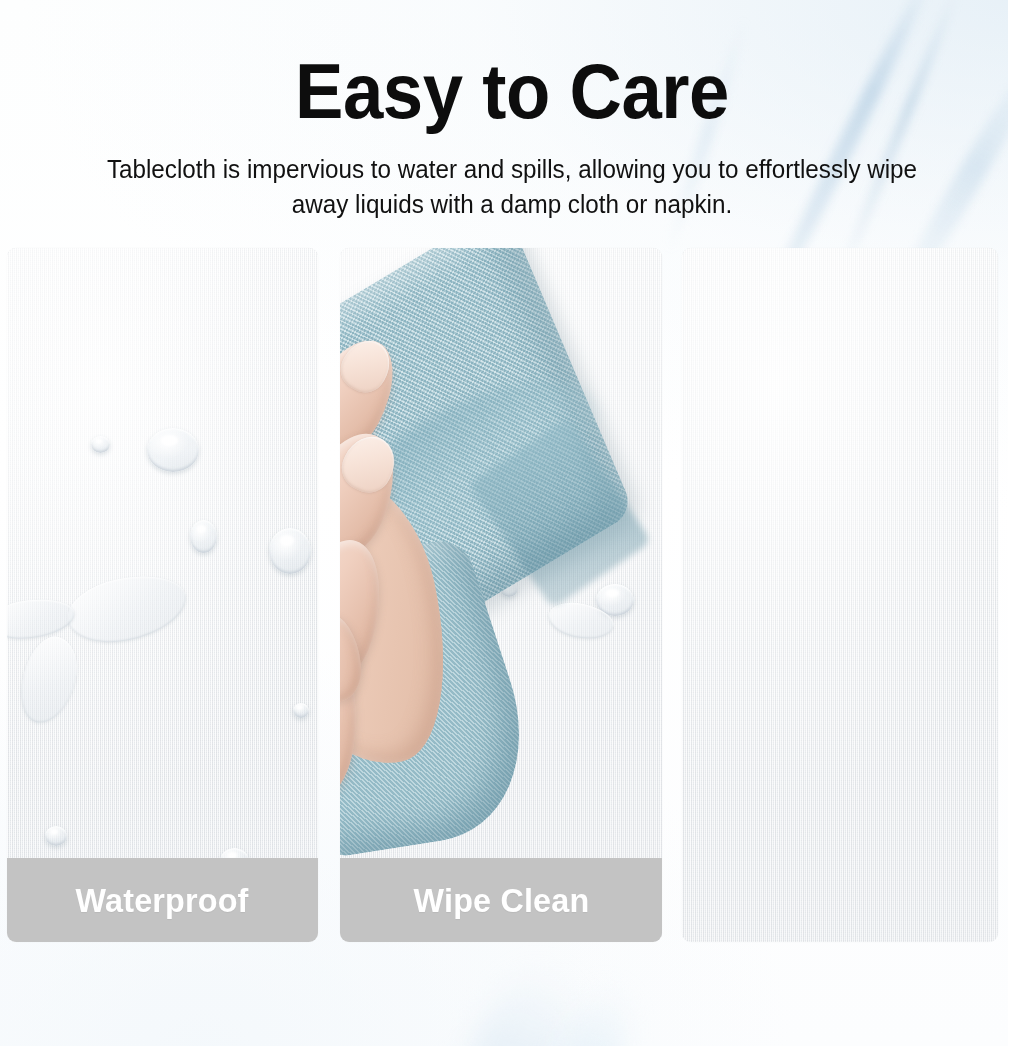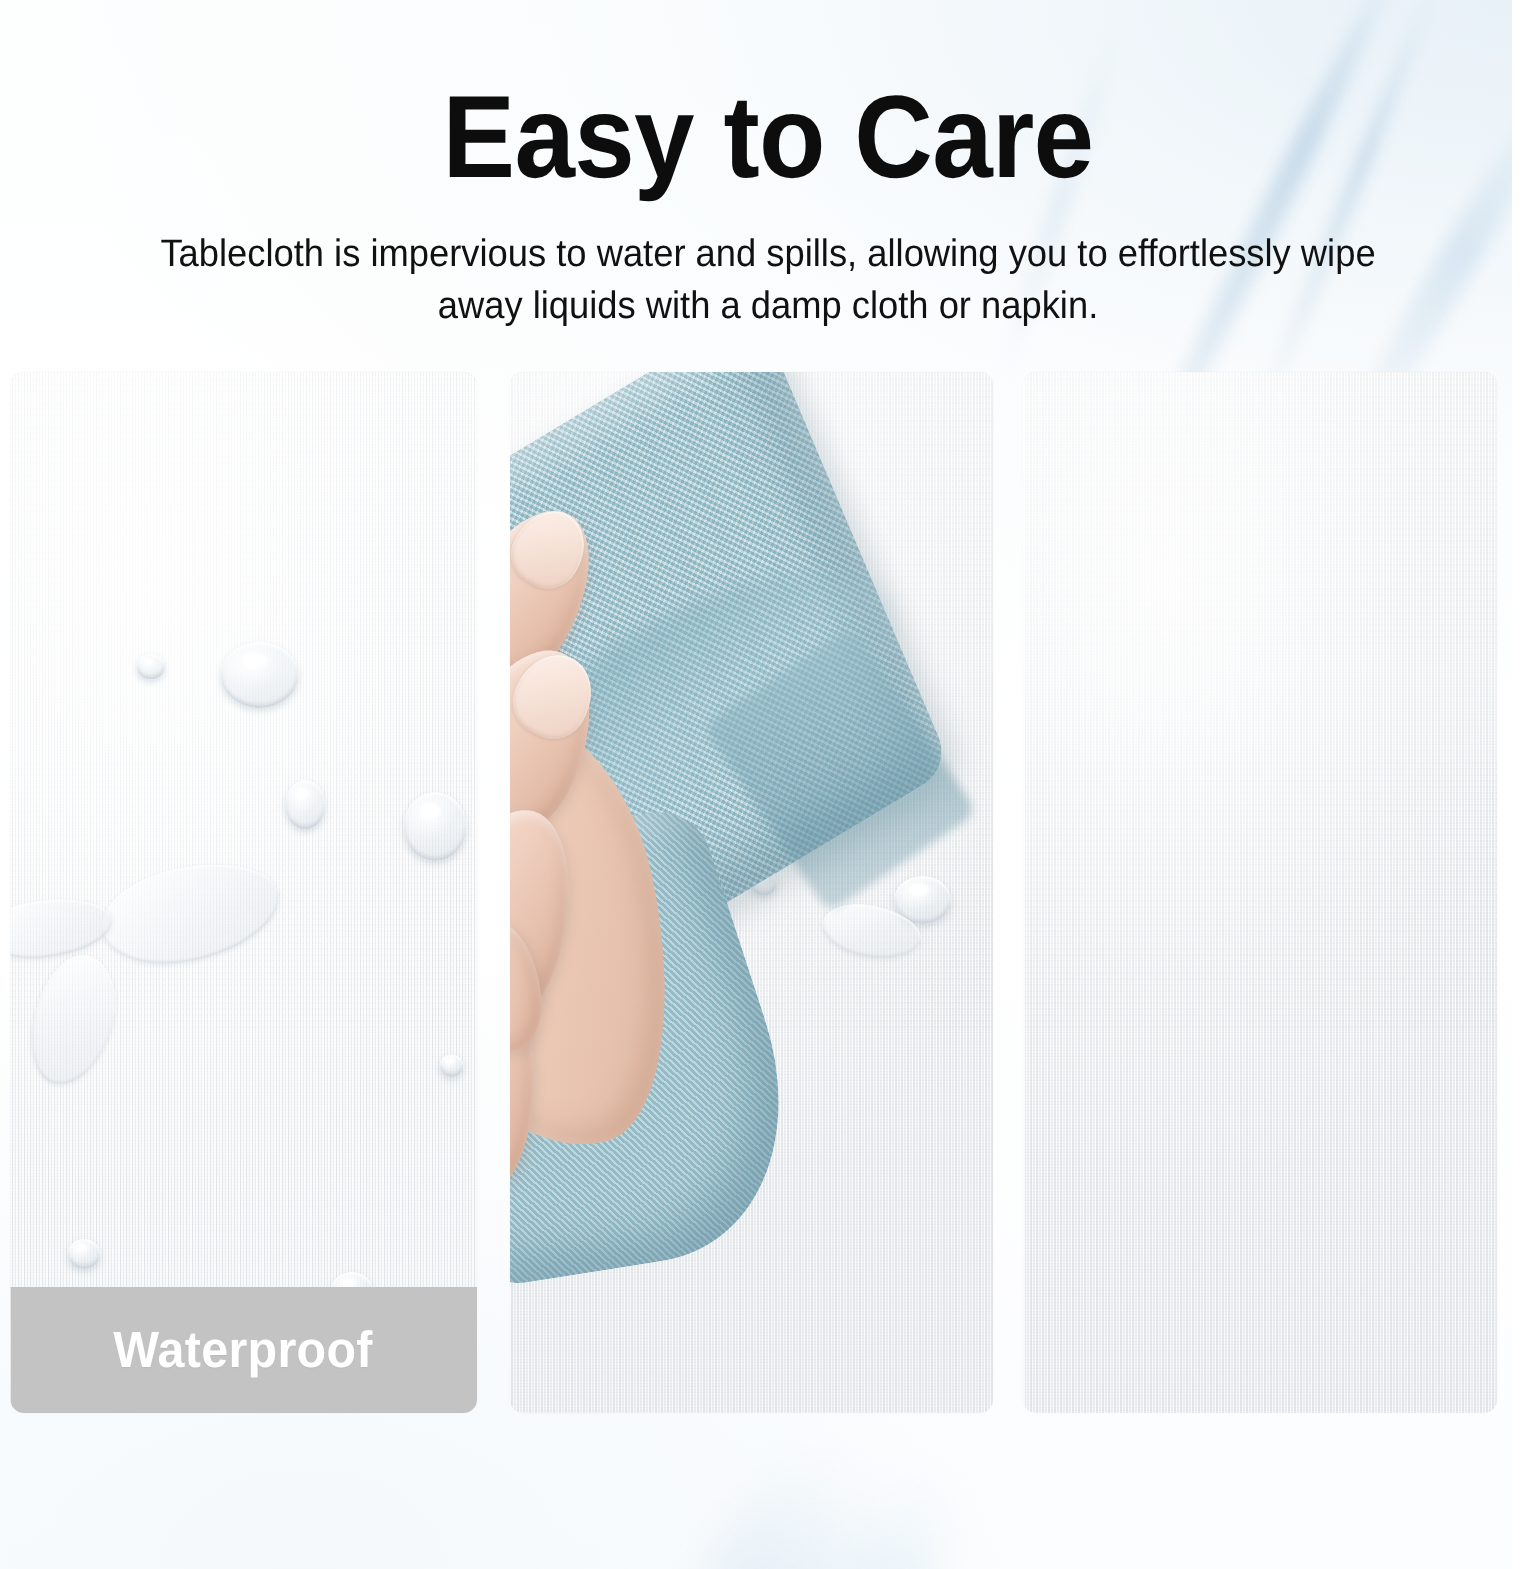--- a/index.html
+++ b/index.html
@@ -358,20 +358,23 @@
         <div class="palm" style="left:-70px; top:220px; width:170px; height:300px; transform:rotate(-12deg);"></div>
         <div class="finger" style="left:-26px; top:88px; width:74px; height:120px; transform:rotate(28deg);"></div>
         <div class="nail" style="left:3px; top:92px; width:46px; height:52px; transform:rotate(30deg);"></div>
         <div class="finger" style="left:-32px; top:182px; width:82px; height:130px; transform:rotate(24deg);"></div>
         <div class="nail" style="left:4px; top:188px; width:50px; height:56px; transform:rotate(26deg);"></div>
         <div class="finger" style="left:-48px; top:290px; width:86px; height:150px; transform:rotate(16deg);"></div>
         <div class="finger" style="left:-56px; top:404px; width:72px; height:150px; transform:rotate(8deg);"></div>
         <div class="finger" style="left:-34px; top:366px; width:54px; height:88px; transform:rotate(-6deg);"></div>
       </div>
 
+      <div class="caption">
+        <span class="caption-text">Wipe Clean</span>
+      </div>
     </div>
 
     <div class="panel p3">
       <div class="fabric"></div>
       <div class="fabric-sheen"></div>
 
     </div>
 
   </div>
 </div>

